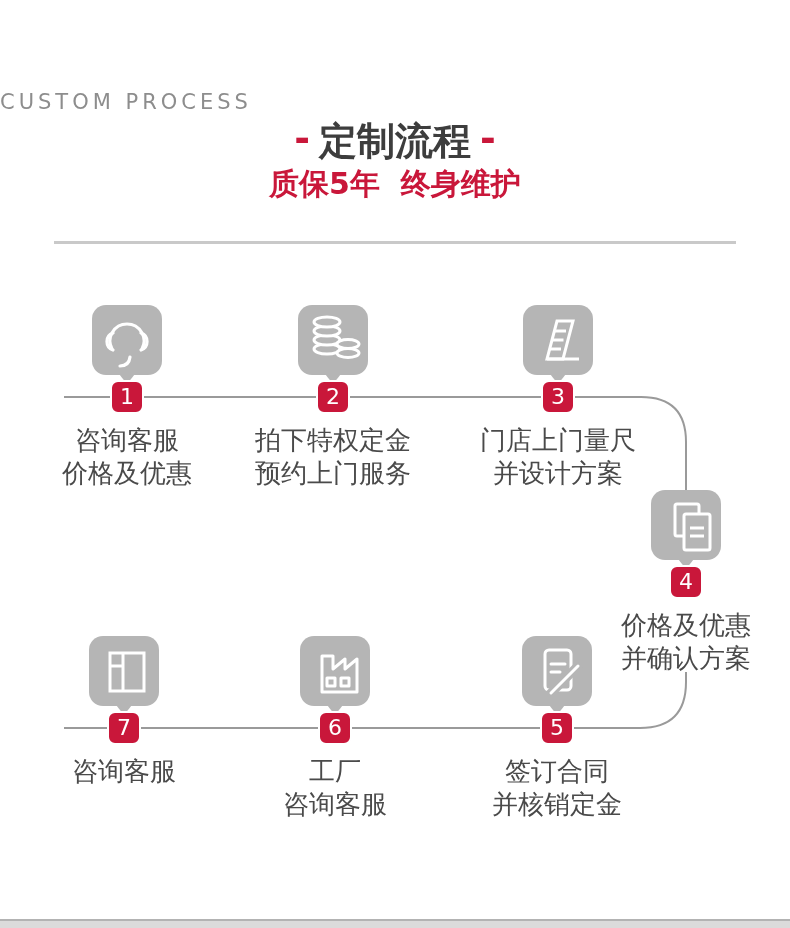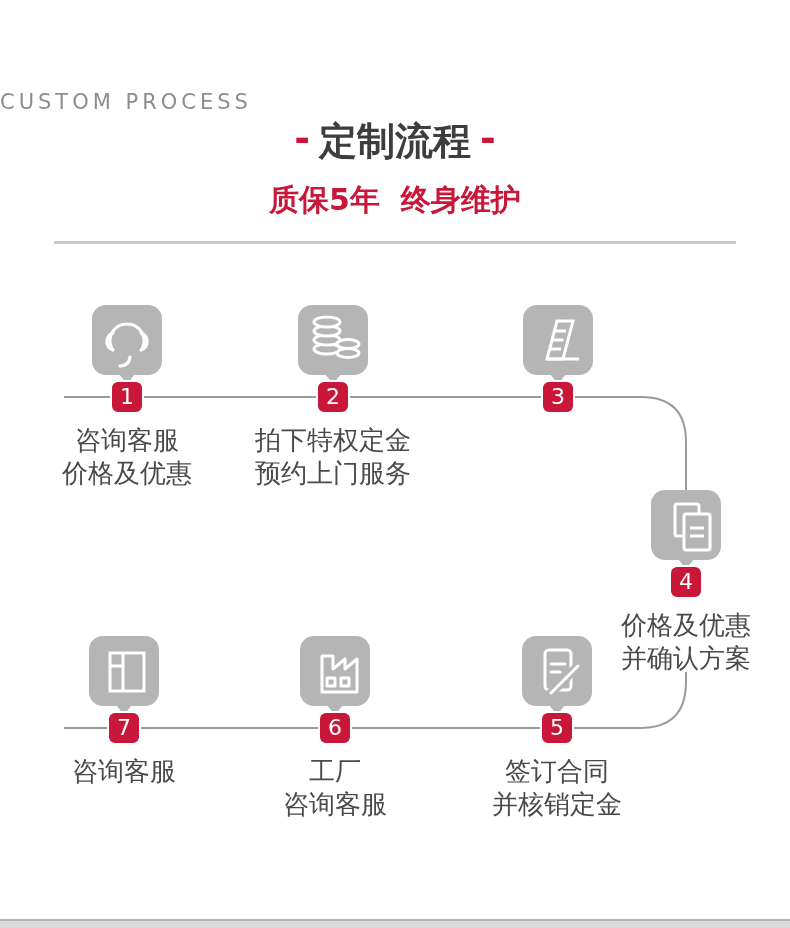--- a/index.html
+++ b/index.html
@@ -11,21 +11,21 @@
   .en-title{
     position:absolute;top:90px;left:0;width:100%;text-align:left;
     font-size:21px;letter-spacing:4px;color:#8d8d8d;font-weight:400;
   }
   .cn-title-row{
     position:absolute;top:116px;left:0;width:100%;text-align:center;
     font-size:38px;font-weight:bold;color:#3d3d3d;line-height:50px;
   }
   .cn-title-row .dash{color:#c9173a;font-weight:bold;margin:0 9px;position:relative;top:-3px;}
   .sub-title{
-    position:absolute;top:180px;left:0;width:100%;text-align:center;
+    position:absolute;top:164px;left:0;width:100%;text-align:center;
     font-size:30px;font-weight:bold;color:#c9173a;white-space:pre;
   }
   .divider{position:absolute;top:241px;left:54px;width:682px;height:3px;background:#c9c9c9;}
   
   .connector{position:absolute;left:0;top:0;}
   
   .step{position:absolute;width:200px;display:flex;flex-direction:column;align-items:center;}
   .icon-bubble{
     position:relative;width:70px;height:70px;background:#b5b5b5;border-radius:14px;
     display:flex;align-items:center;justify-content:center;flex:0 0 auto;
@@ -111,20 +111,24 @@
         <g fill="none" stroke="#ffffff" stroke-width="3">
           <path d="M34,16 H50 L40,54 H24 Z"></path>
           <path d="M31.4,26 H43"></path>
           <path d="M29,35 H40.5"></path>
           <path d="M26.6,44 H38"></path>
           <path d="M24,54 H56"></path>
         </g>
       </svg>
     </div>
     <div class="badge">3</div>
+    <div class="label">
+      <div>门店上门量尺</div>
+      <div>并设计方案</div>
+    </div>
   </div>
 
   <div class="step" style="left:586px;top:490px;">
     <div class="icon-bubble">
       <svg class="glyph" width="70" height="70" viewBox="0 0 70 70">
         <g stroke="#ffffff" stroke-width="3">
           <rect x="24" y="14" width="24" height="32" rx="2" fill="none"></rect>
           <rect x="33" y="24" width="26" height="36" rx="2" fill="#b5b5b5"></rect>
           <path d="M39,38 H53" fill="none"></path>
           <path d="M39,46 H53" fill="none"></path>

